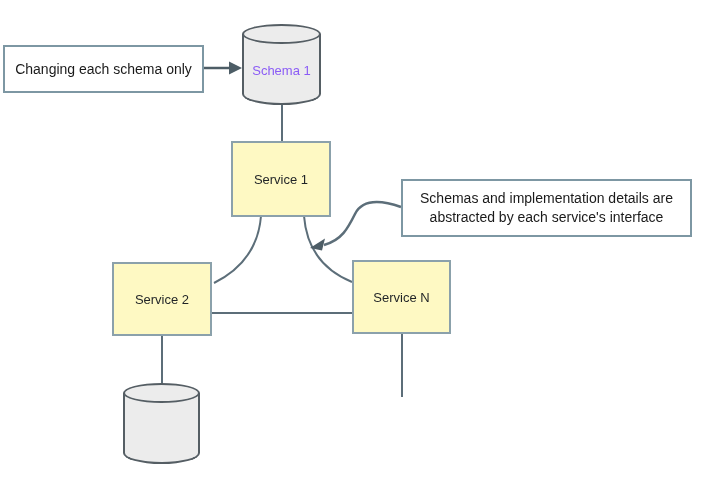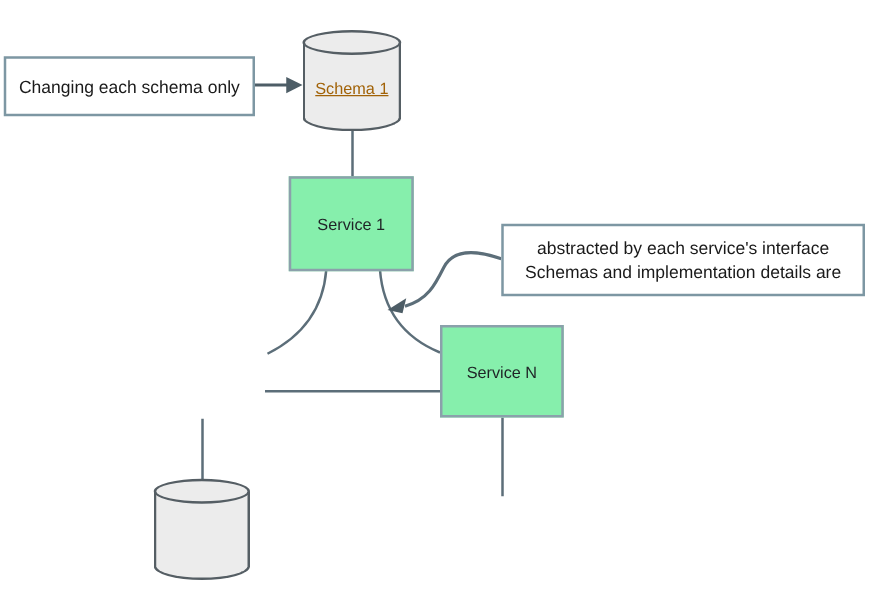--- a/index.html
+++ b/index.html
@@ -17,21 +17,21 @@
   .connector-layer {
     position: absolute;
     left: 0; top: 0;
     width: 712px; height: 486px;
     pointer-events: none;
   }
 
   
   .service-box {
     position: absolute;
-    background: #86efac;
+    background: #fef9c3;
     border: 2px solid #8ba1ab;
     display: flex;
     align-items: center;
     justify-content: center;
     font-size: 13px;
     color: #1f2326;
   }
 
   
   .cylinder { position: absolute; }
@@ -53,22 +53,21 @@
     border-radius: 50%;
   }
   .cyl-label {
     position: absolute;
     left: 0; right: 0;
     top: 16px; bottom: 4px;
     display: flex;
     align-items: center;
     justify-content: center;
     font-size: 13px;
-    color: #a16207;
-    text-decoration: underline;
+    color: #8b5cf6;
   }
 
   
   .callout {
     position: absolute;
     background: #ffffff;
     border: 2px solid #7d97a3;
     display: flex;
     flex-direction: column;
     align-items: center;
@@ -112,34 +111,37 @@
 
     <path d="M401 207 C375 198 361 202 355 214 C348 228 342 240 324 245" stroke="#5c6e79" stroke-width="2.5" fill="none"></path>
     <polygon points="310,248 325,238.5 322,250.5" fill="#4d5d66"></polygon>
   </svg>
 
   <div class="callout pos-callout-left">
     <div>Changing each schema only</div>
   </div>
 
   <div class="callout pos-callout-right">
+    <div>Schemas and implementation details are</div>
     <div>abstracted by each service's interface</div>
-    <div>Schemas and implementation details are</div>
   </div>
 
   <div class="cylinder pos-schema1">
     <div class="cyl-body"></div>
     <div class="cyl-top"></div>
     <div class="cyl-label">Schema 1</div>
   </div>
 
   <div class="service-box pos-service1">
     <span>Service 1</span>
   </div>
 
+  <div class="service-box pos-service2">
+    <span>Service 2</span>
+  </div>
 
   <div class="service-box pos-serviceN">
     <span>Service N</span>
   </div>
 
   <div class="cylinder pos-schema2">
     <div class="cyl-body"></div>
     <div class="cyl-top"></div>
   </div>
 

